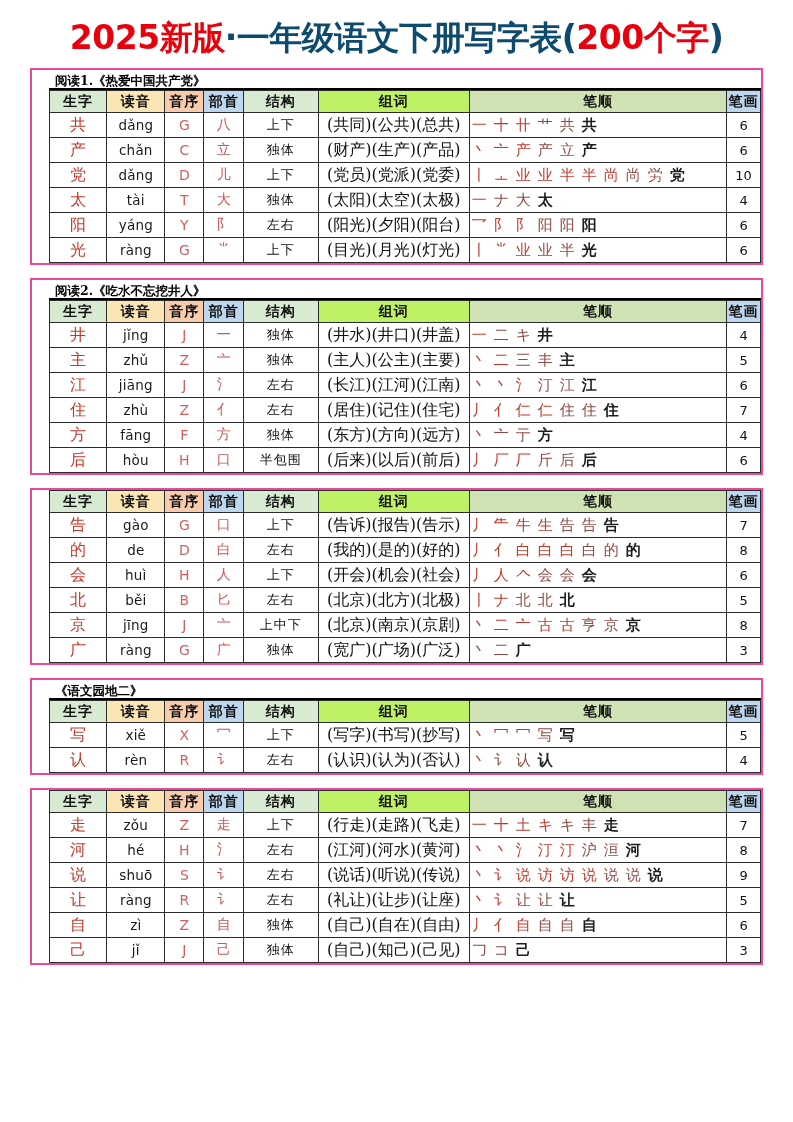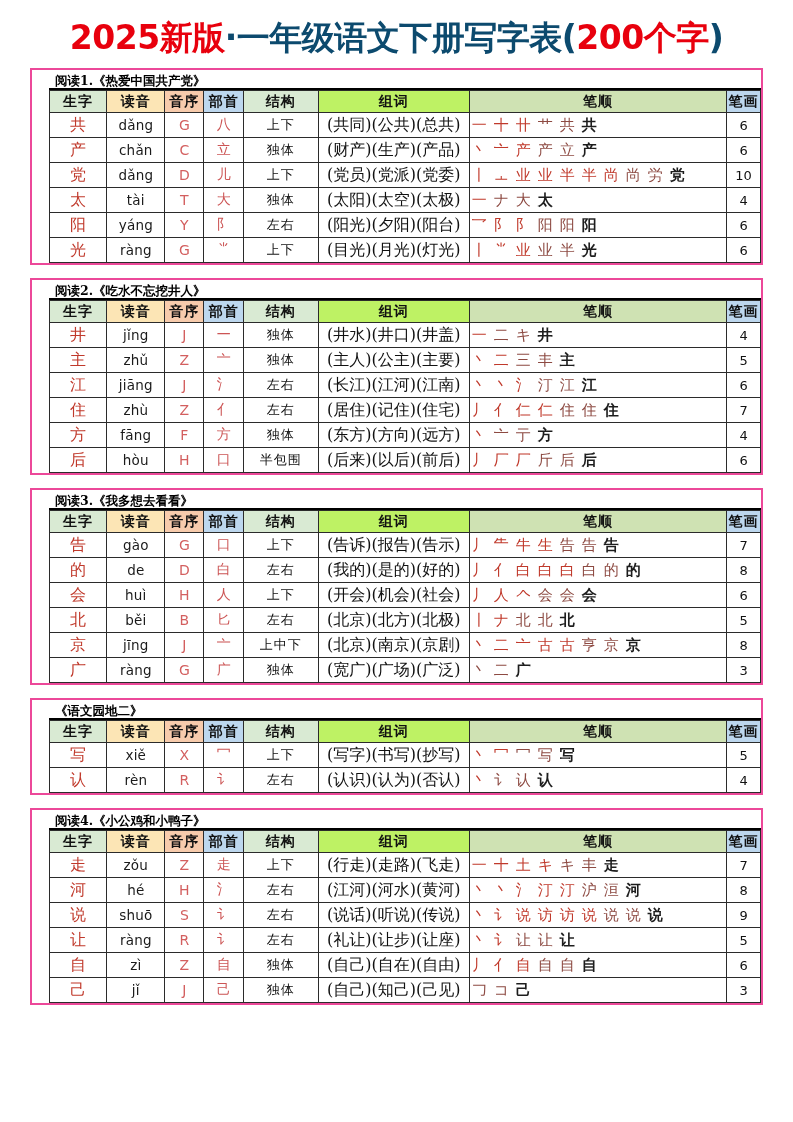--- a/index.html
+++ b/index.html
@@ -477,21 +477,20 @@
                   <span class="stroke-step mid">后</span>
                   <span class="stroke-step final">后</span>
                 </div>
               </td>
               <td class="cell-count">6</td>
             </tr>
           </tbody>
         </table>
       </div>
       <div class="section">
-        <div class="section-title">阅读3.《我多想去看看》</div>
         <table class="hz">
           <colgroup>
             <col class="w-sz">
             <col class="w-dy">
             <col class="w-yx">
             <col class="w-bs">
             <col class="w-jg">
             <col class="w-zc">
             <col class="w-bsh">
             <col class="w-bh">
@@ -685,21 +684,20 @@
                   <span class="stroke-step mid">认</span>
                   <span class="stroke-step final">认</span>
                 </div>
               </td>
               <td class="cell-count">4</td>
             </tr>
           </tbody>
         </table>
       </div>
       <div class="section">
-        <div class="section-title">阅读4.《小公鸡和小鸭子》</div>
         <table class="hz">
           <colgroup>
             <col class="w-sz">
             <col class="w-dy">
             <col class="w-yx">
             <col class="w-bs">
             <col class="w-jg">
             <col class="w-zc">
             <col class="w-bsh">
             <col class="w-bh">

